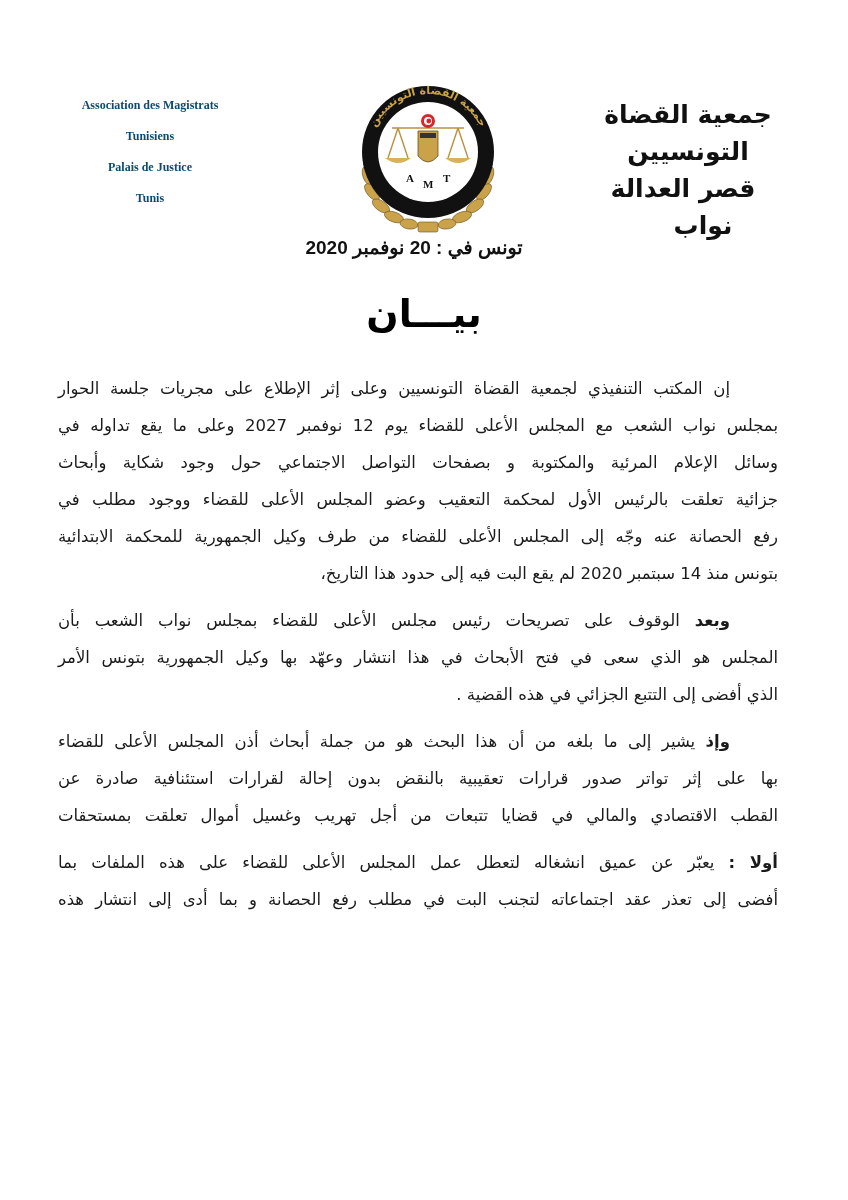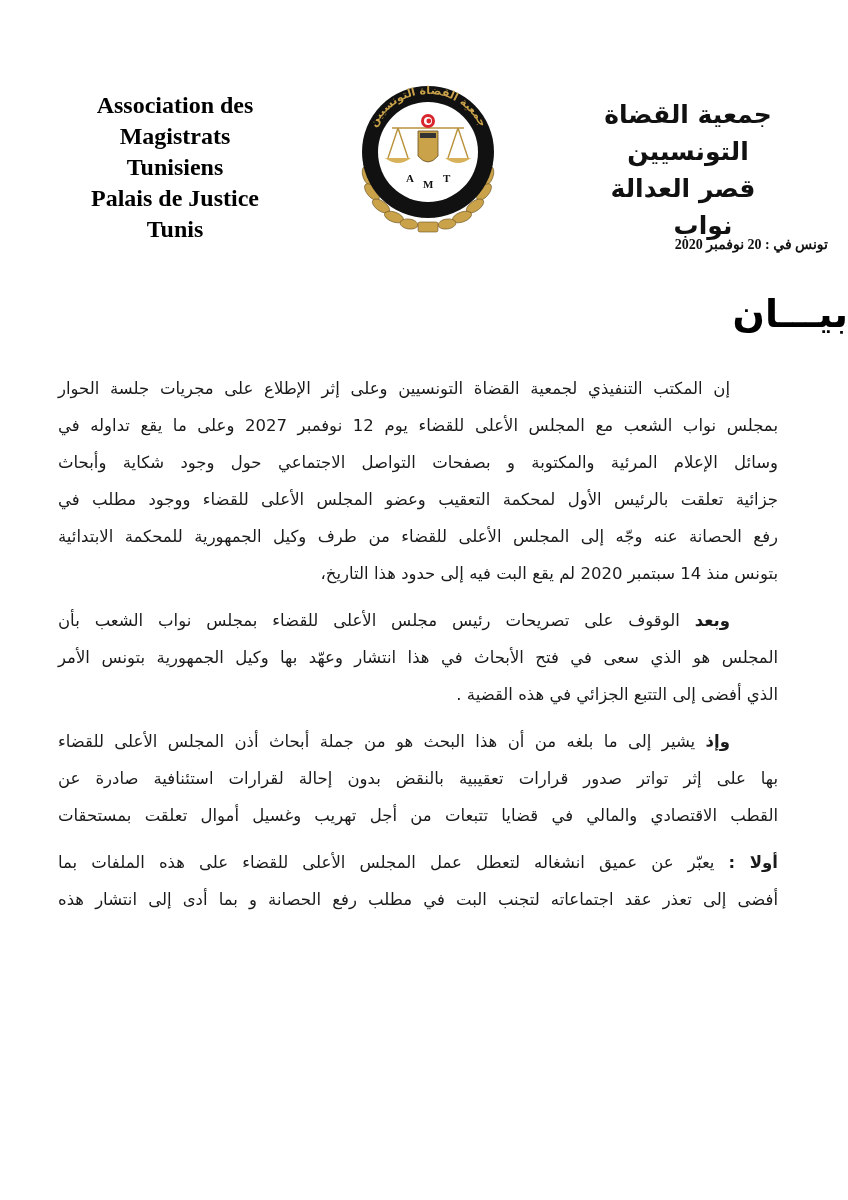--- a/index.html
+++ b/index.html
@@ -1,46 +1,46 @@
 <!DOCTYPE html>
 <html><head>
   <meta charset="utf-8">
   <style>
     html, body { margin: 0; padding: 0; background: #ffffff; }
     body { width: 848px; height: 1200px; position: relative; overflow: hidden; color: #111; }
 
     .header-fr {
-      position: absolute; left: 53px; top: 90px; width: 244px;
+      position: absolute; left: 28px; top: 90px; width: 244px;
       text-align: center;
       font-family: "Liberation Serif", "DejaVu Serif", serif;
-      font-weight: bold; font-size: 24px; line-height: 31px; color: #000000;
+      font-weight: bold; font-size: 12px; line-height: 31px; color: #0c4a6e;
     }
     .header-ar {
       position: absolute; right: 40px; top: 96px; width: 240px;
       text-align: center; direction: rtl;
       font-family: "DejaVu Sans", sans-serif;
       font-weight: bold; font-size: 25px; line-height: 37px; color: #111;
     }
     .header-ar .l1 { font-size: 25px; }
     .header-ar .l2 { padding-right: 10px; }
     .header-ar .l3 { padding-left: 30px; }
 
     .logo {
       position: absolute; left: 348px; top: 76px; width: 160px; height: 160px;
     }
 
     .date-line {
       position: absolute; left: 0; right: 0; top: 236px;
-      text-align: right; direction: rtl;
-      font-family: Liberation Serif, serif; font-weight: bold; font-size: 14px; color: #111;
+      text-align: center; direction: rtl;
+      font-family: Liberation Sans, sans-serif; font-weight: bold; font-size: 19px; color: #111;
       padding-right: 20px;
     }
     .title {
       position: absolute; left: 0; right: 0; top: 292px;
-      direction: rtl;
+      text-align: center; direction: rtl;
       font-family: "DejaVu Sans", sans-serif; font-weight: bold; font-size: 38px; color: #000;
       letter-spacing: 2px;
     }
 
     .body-text {
       position: absolute; left: 58px; width: 720px; top: 370px;
       direction: rtl; text-align: justify; text-align-last: right;
       font-family: "DejaVu Sans", sans-serif; font-size: 16.5px; line-height: 37px; color: #1a1a1a;
     }
     .body-text p { margin: 0 0 10px 0; }

